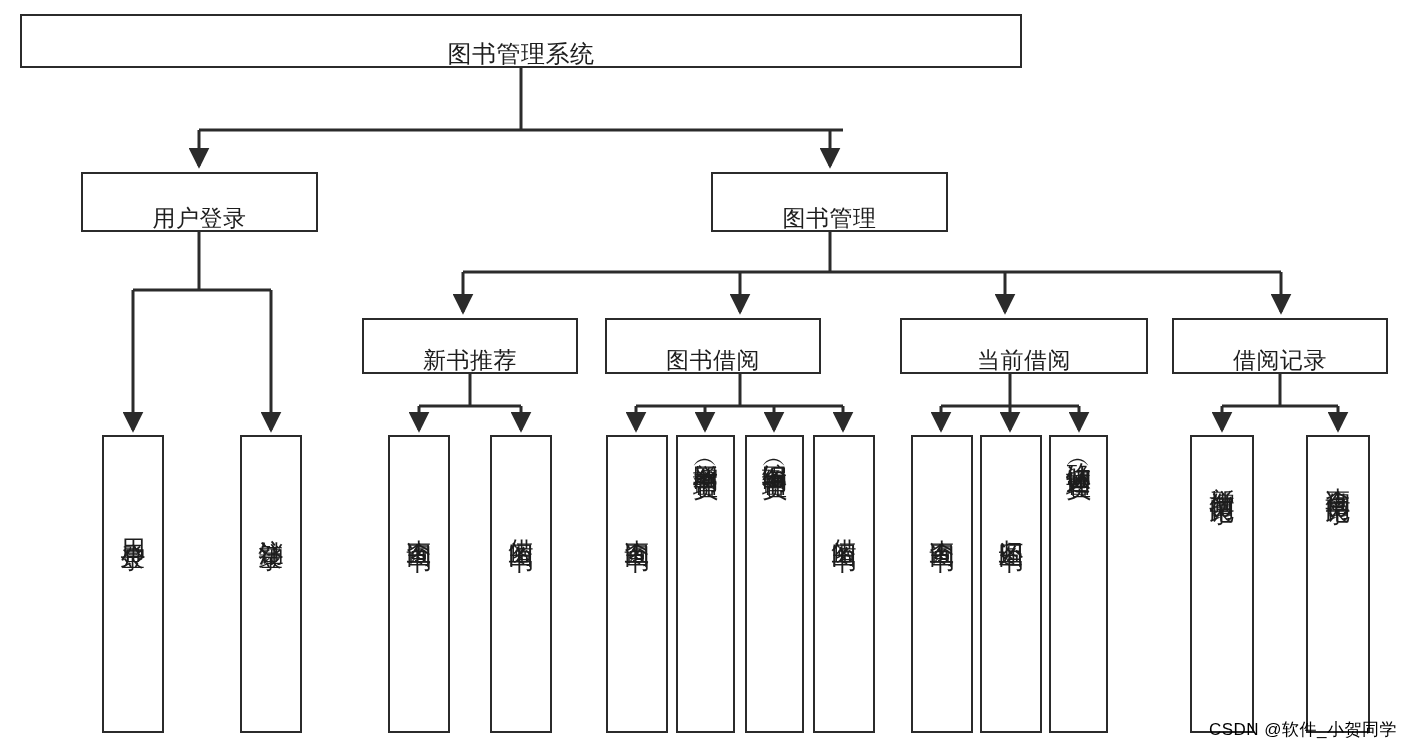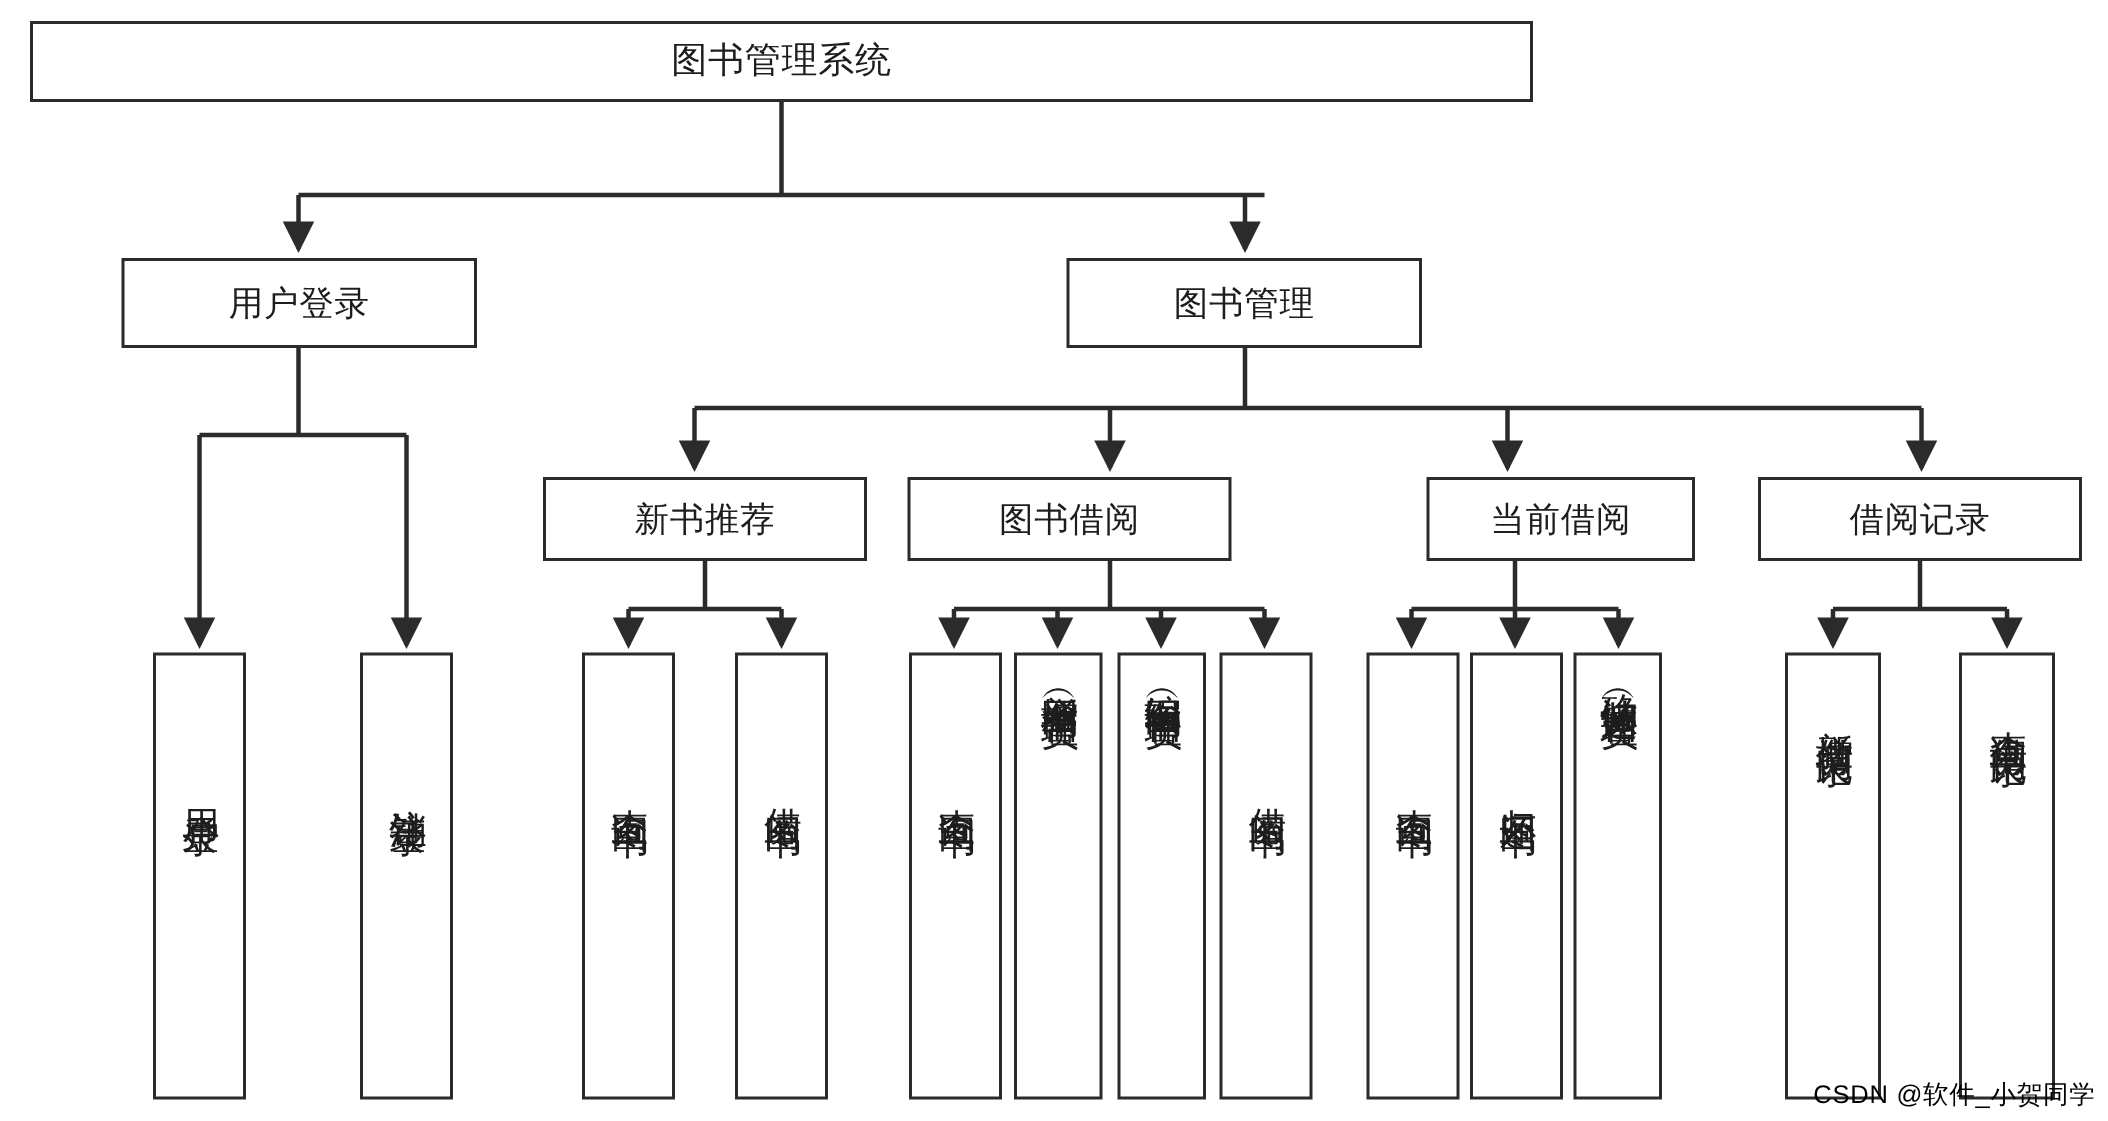--- a/index.html
+++ b/index.html
@@ -23,21 +23,21 @@
     width: 1405px;
     height: 747px;
     pointer-events: none;
   }
   .node {
     position: absolute;
     box-sizing: border-box;
     background: #ffffff;
     border: 2.5px solid #2b2b2b;
     display: flex;
-    align-items: center;
+    align-items: flex-end;
     justify-content: center;
     z-index: 2;
   }
   .node .lbl {
     color: #1d1d1d;
     letter-spacing: 0.5px;
     white-space: nowrap;
     line-height: 1.05;
   }
   
@@ -143,21 +143,21 @@
   <div class="node h" style="left:362px; top:318px; width:216px; height:56px;">
     <span class="lbl">新书推荐</span>
   </div>
 
   <div class="node h" style="left:711px; top:172px; width:237px; height:60px;">
     <span class="lbl">图书管理</span>
   </div>
   <div class="node h" style="left:605px; top:318px; width:216px; height:56px;">
     <span class="lbl">图书借阅</span>
   </div>
-  <div class="node h" style="left:951px; top:318px; width:179px; height:56px;">
+  <div class="node h" style="left:900px; top:318px; width:248px; height:56px;">
     <span class="lbl">当前借阅</span>
   </div>
   <div class="node h" style="left:1172px; top:318px; width:216px; height:56px;">
     <span class="lbl">借阅记录</span>
   </div>
 
   <div class="node v" style="left:102px; top:435px; width:62px; height:298px; padding-top:82px;">
     <span class="lbl">用户登录</span>
   </div>
   <div class="node v" style="left:240px; top:435px; width:62px; height:298px; padding-top:82px;">

